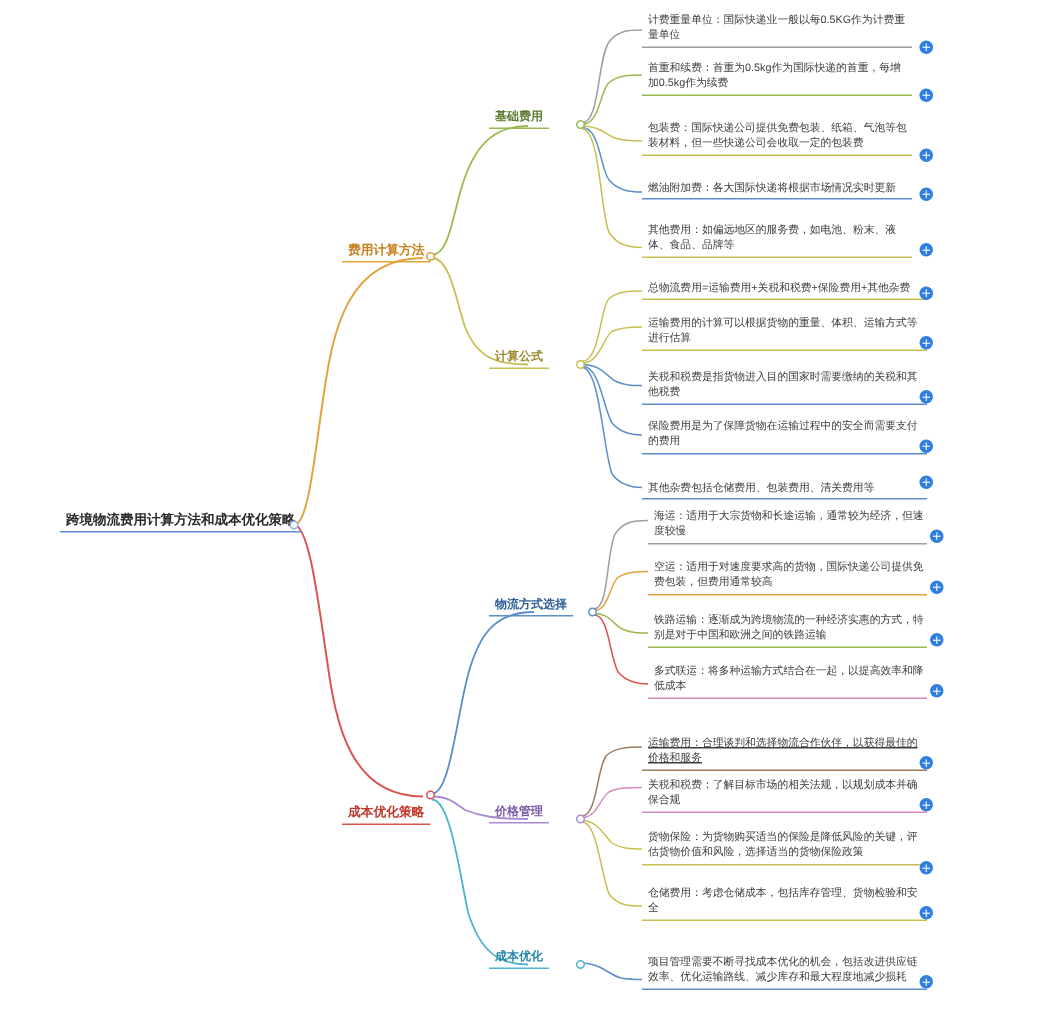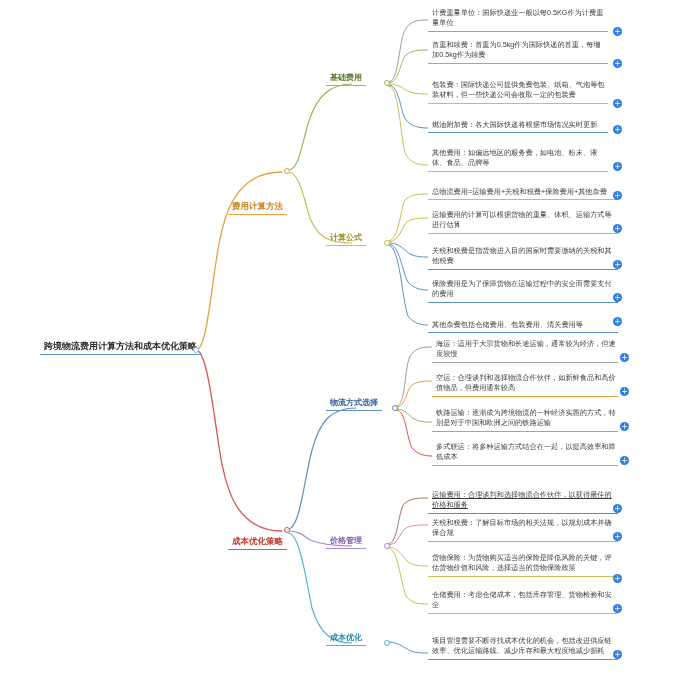--- a/index.html
+++ b/index.html
@@ -142,21 +142,21 @@
     <path d="M388,548 C398,548 400,580 406,596 C412,604 420,604 428,604" fill="none" stroke="#c9be54" stroke-width="1"></path>
 
     <path d="M388,642 C400,642 406,650 414,652 C420,653 424,653 428,653" fill="none" stroke="#5b8fc9" stroke-width="1"></path>
   </svg>
 
   <div class="node n-root" style="left:40px; top:340px;">
     <span class="txt">跨境物流费用计算方法和成本优化策略</span>
   </div>
   <div class="dot" style="left:193px; top:347px;"></div>
 
-  <div class="node n-l2 c-orange" style="left:228px; top:160px;margin-top:40px;">
+  <div class="node n-l2 c-orange" style="left:228px; top:160px;">
     <span class="txt">费用计算方法</span>
   </div>
   <div class="dot d-orange" style="left:284px; top:168px;"></div>
 
   <div class="node n-l2 c-red" style="left:228px; top:519px;">
     <span class="txt">成本优化策略</span>
   </div>
   <div class="dot d-red" style="left:284px; top:527px;"></div>
 
   <div class="node n-l3 c-green" style="left:326px; top:72px;">
@@ -233,21 +233,21 @@
     <span class="txt">其他杂费包括仓储费用、包装费用、清关费用等</span>
   </div>
   <div class="plus" style="left:613px; top:317px;">+</div>
 
   <div class="node n-leaf e-gray" style="left:432px; top:339px; width:186px;">
     <span class="txt">海运：适用于大宗货物和长途运输，通常较为经济，但速度较慢</span>
   </div>
   <div class="plus" style="left:620px; top:353px;">+</div>
 
   <div class="node n-leaf e-orange" style="left:432px; top:373px; width:186px;">
-    <span class="txt">空运：合理谈判和选择物流合作伙伴，如新鲜食品和高价值物品，但费用通常较高</span>
+    <span class="txt">空运：适用于对速度要求高的货物，国际快递公司提供免费包装，但费用通常较高</span>
   </div>
   <div class="plus" style="left:620px; top:387px;">+</div>
 
   <div class="node n-leaf e-green" style="left:432px; top:408px; width:186px;">
     <span class="txt">铁路运输：逐渐成为跨境物流的一种经济实惠的方式，特别是对于中国和欧洲之间的铁路运输</span>
   </div>
   <div class="plus" style="left:620px; top:422px;">+</div>
 
   <div class="node n-leaf e-pink" style="left:432px; top:442px; width:186px;">
     <span class="txt">多式联运：将多种运输方式结合在一起，以提高效率和降低成本</span>

